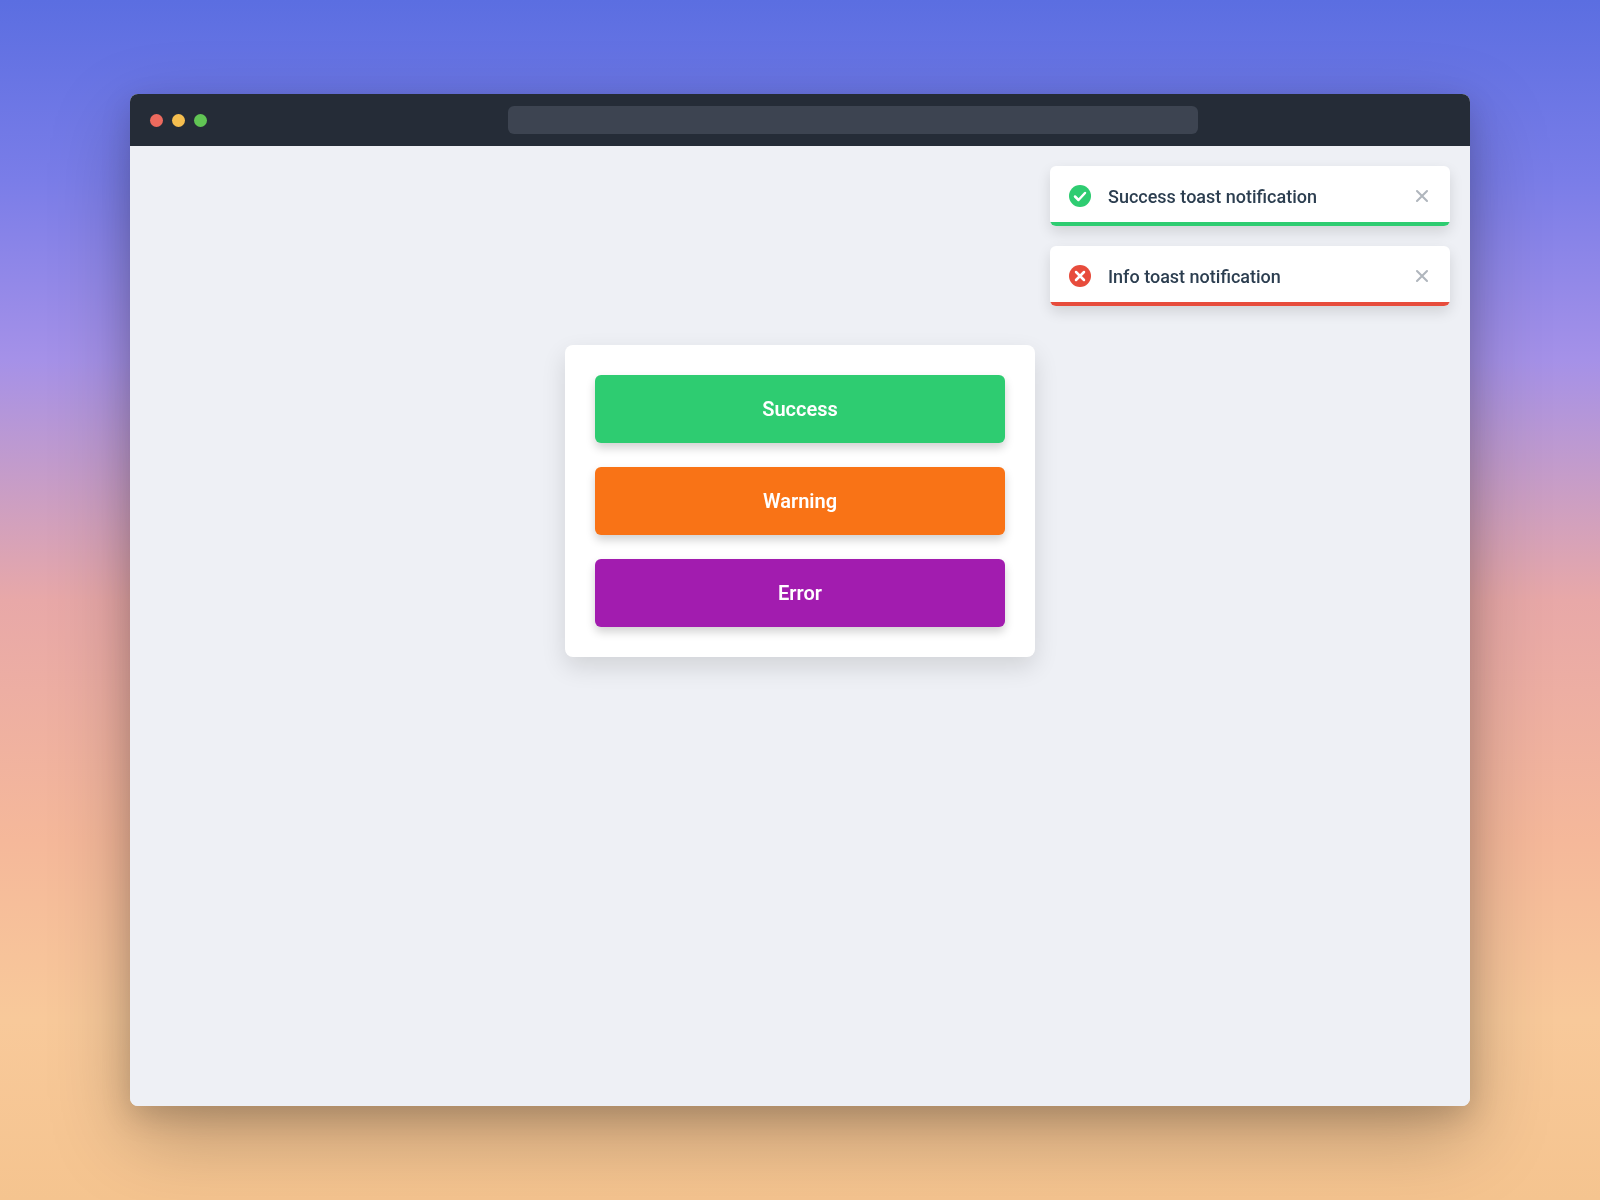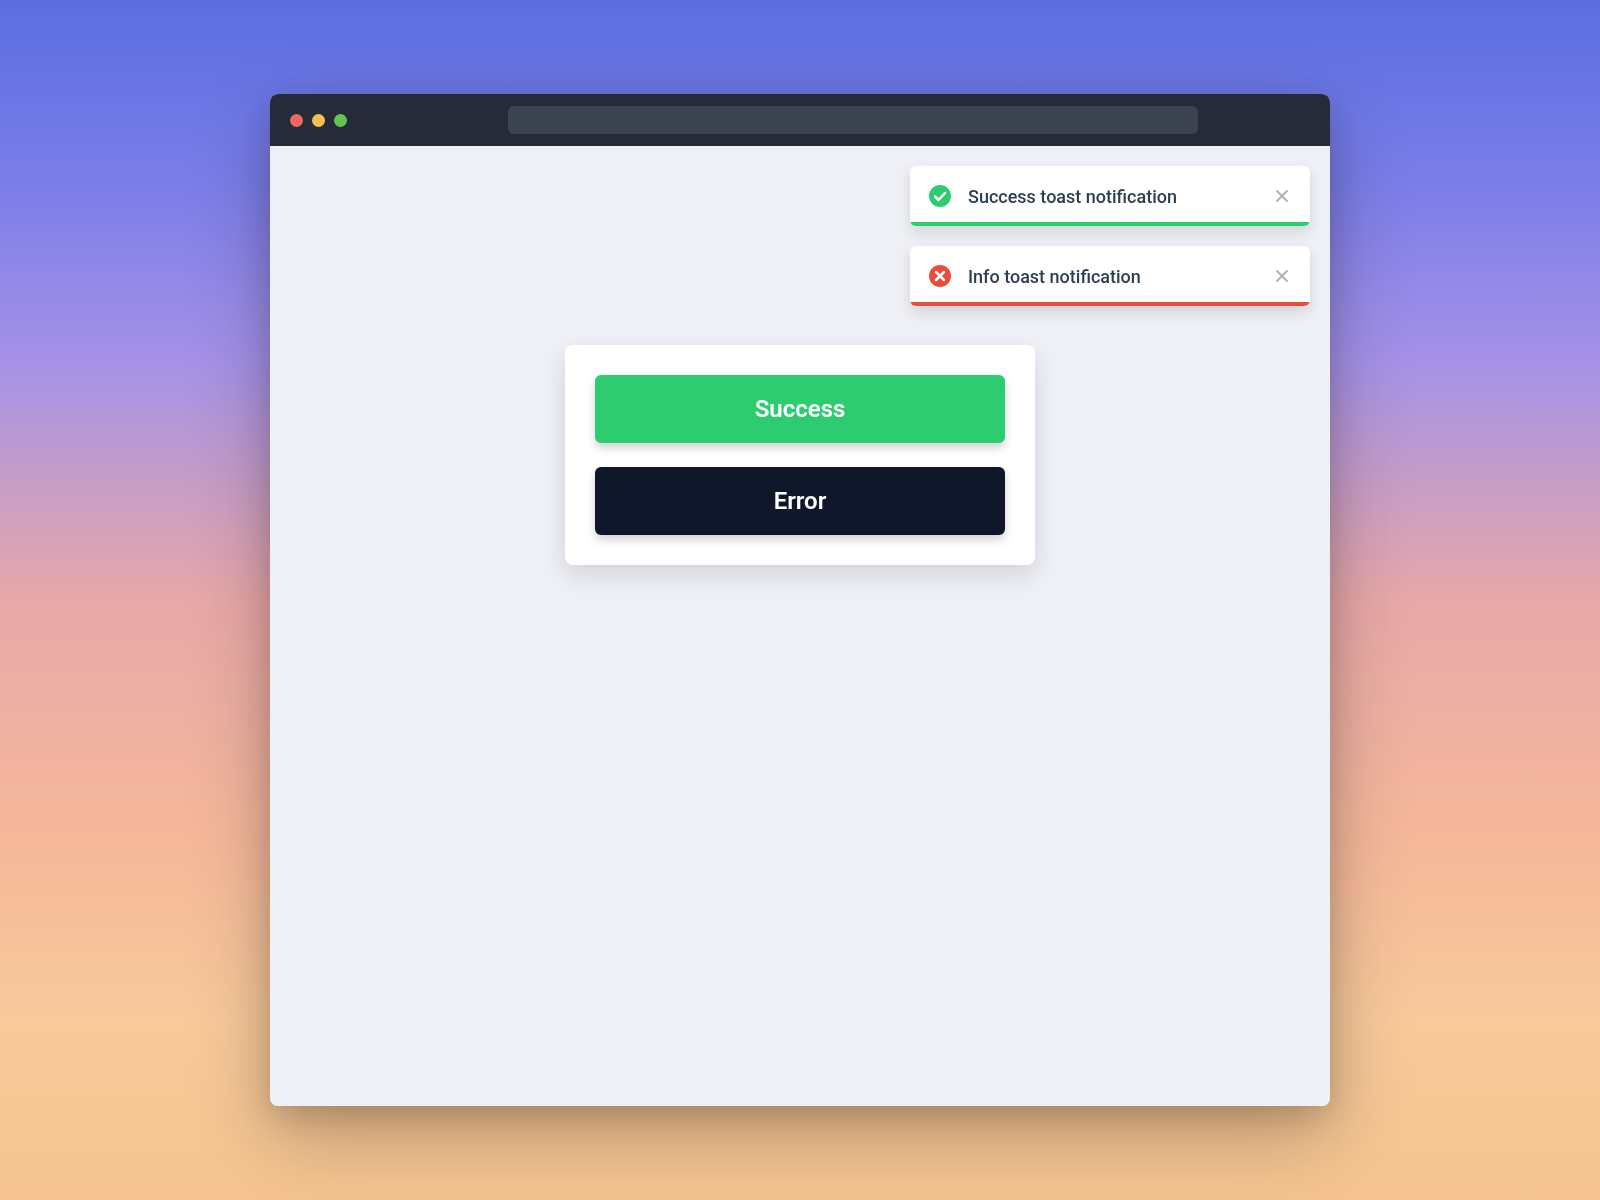--- a/index.html
+++ b/index.html
@@ -13,21 +13,21 @@
       width: 1600px;
       height: 1200px;
       background: linear-gradient(180deg, #5b6ee1 0%, #7a7de8 15%, #a591e8 30%, #e8a8a8 50%, #f5b89a 70%, #f8c99a 85%, #f5c48f 100%);
       display: flex;
       align-items: center;
       justify-content: center;
       overflow: hidden;
     }
     
     .browser-window {
-      width: 1060px;
+      width: 1340px;
       height: 1012px;
       background: #eef0f5;
       border-radius: 8px;
       box-shadow: 0 30px 80px rgba(0,0,0,0.25), 0 10px 30px rgba(0,0,0,0.15);
       overflow: hidden;
       display: flex;
       flex-direction: column;
       position: relative;
     }
     
@@ -136,32 +136,32 @@
       padding: 30px;
       display: flex;
       flex-direction: column;
       gap: 24px;
     }
     
     .btn {
       height: 68px;
       border: none;
       border-radius: 6px;
-      font-size: 24px;
+      font-size: 20px;
       font-weight: 600;
       color: #fff;
       cursor: pointer;
       box-shadow: 0 5px 10px rgba(0,0,0,0.18);
       font-family: inherit;
     }
     
     .btn-success { background: #2ecc71; }
     .btn-info    { background: #3b82f6; }
     .btn-warning { background: #f97316; }
-    .btn-error   { background: #0f172a; }
+    .btn-error   { background: #a21caf; }
   </style>
 </head>
 <body>
 
 <div class="browser-window">
 
   <div class="browser-header">
     <div class="window-dots">
       <div class="dot dot-red"></div>
       <div class="dot dot-yellow"></div>
@@ -203,18 +203,19 @@
             <path d="M6 6 L18 18 M18 6 L6 18" stroke="currentColor" stroke-width="2.5" stroke-linecap="round"></path>
           </svg>
         </span>
         <div class="toast-bar toast-bar-error"></div>
       </div>
 
     </div>
 
     <div class="card">
       <button class="btn btn-success">Success</button>
+      <button class="btn btn-warning">Warning</button>
       <button class="btn btn-error">Error</button>
     </div>
 
   </div>
 
 </div>
 
 </body></html>

